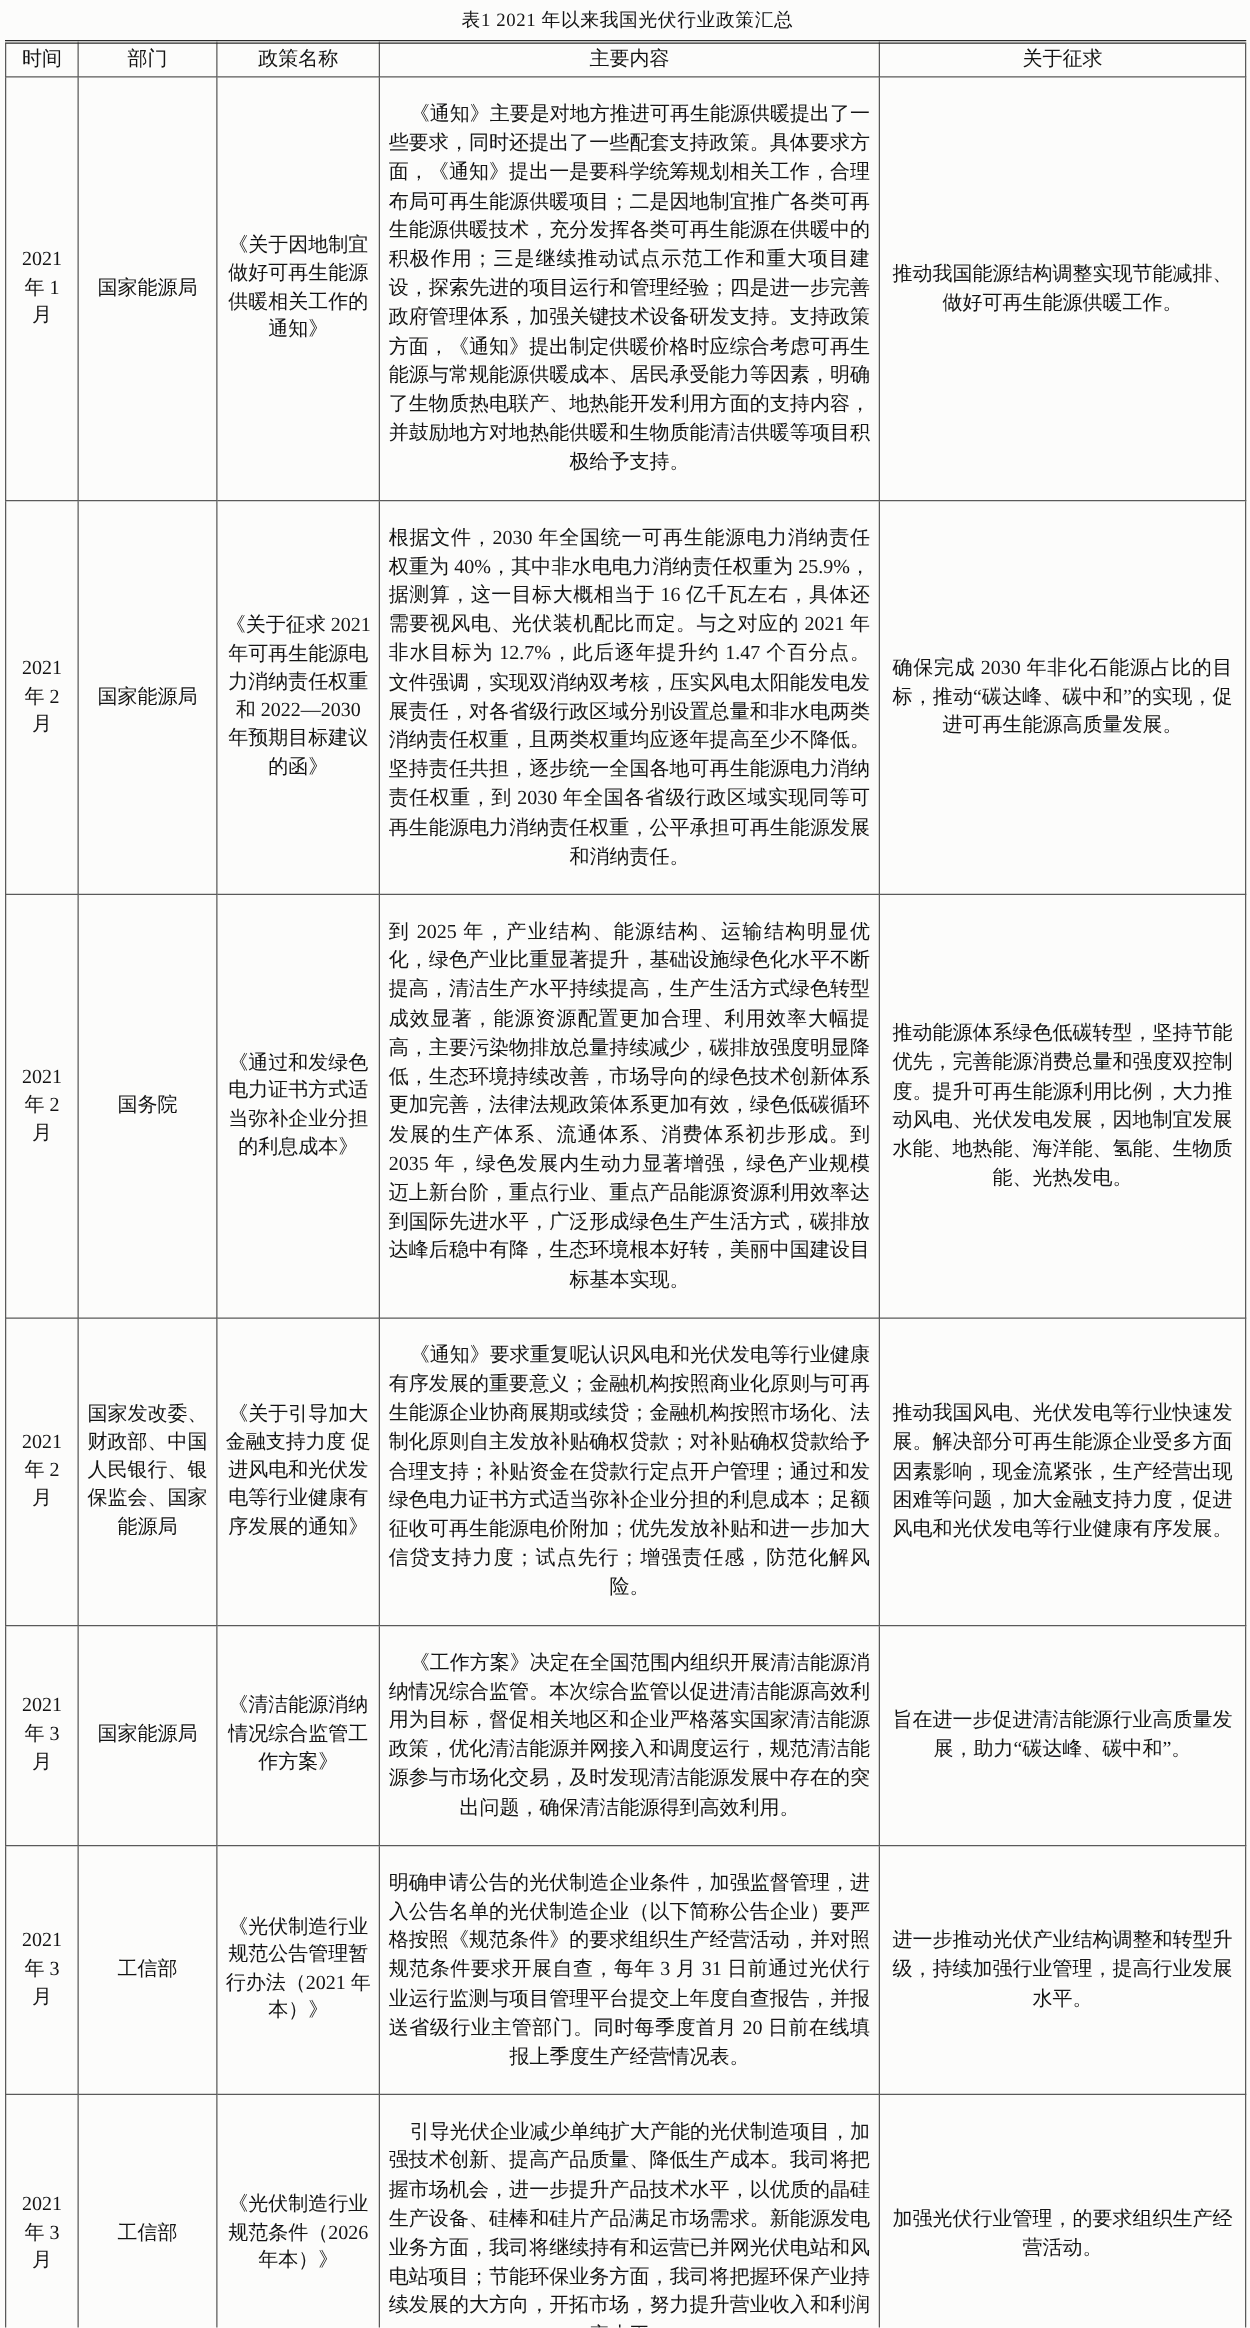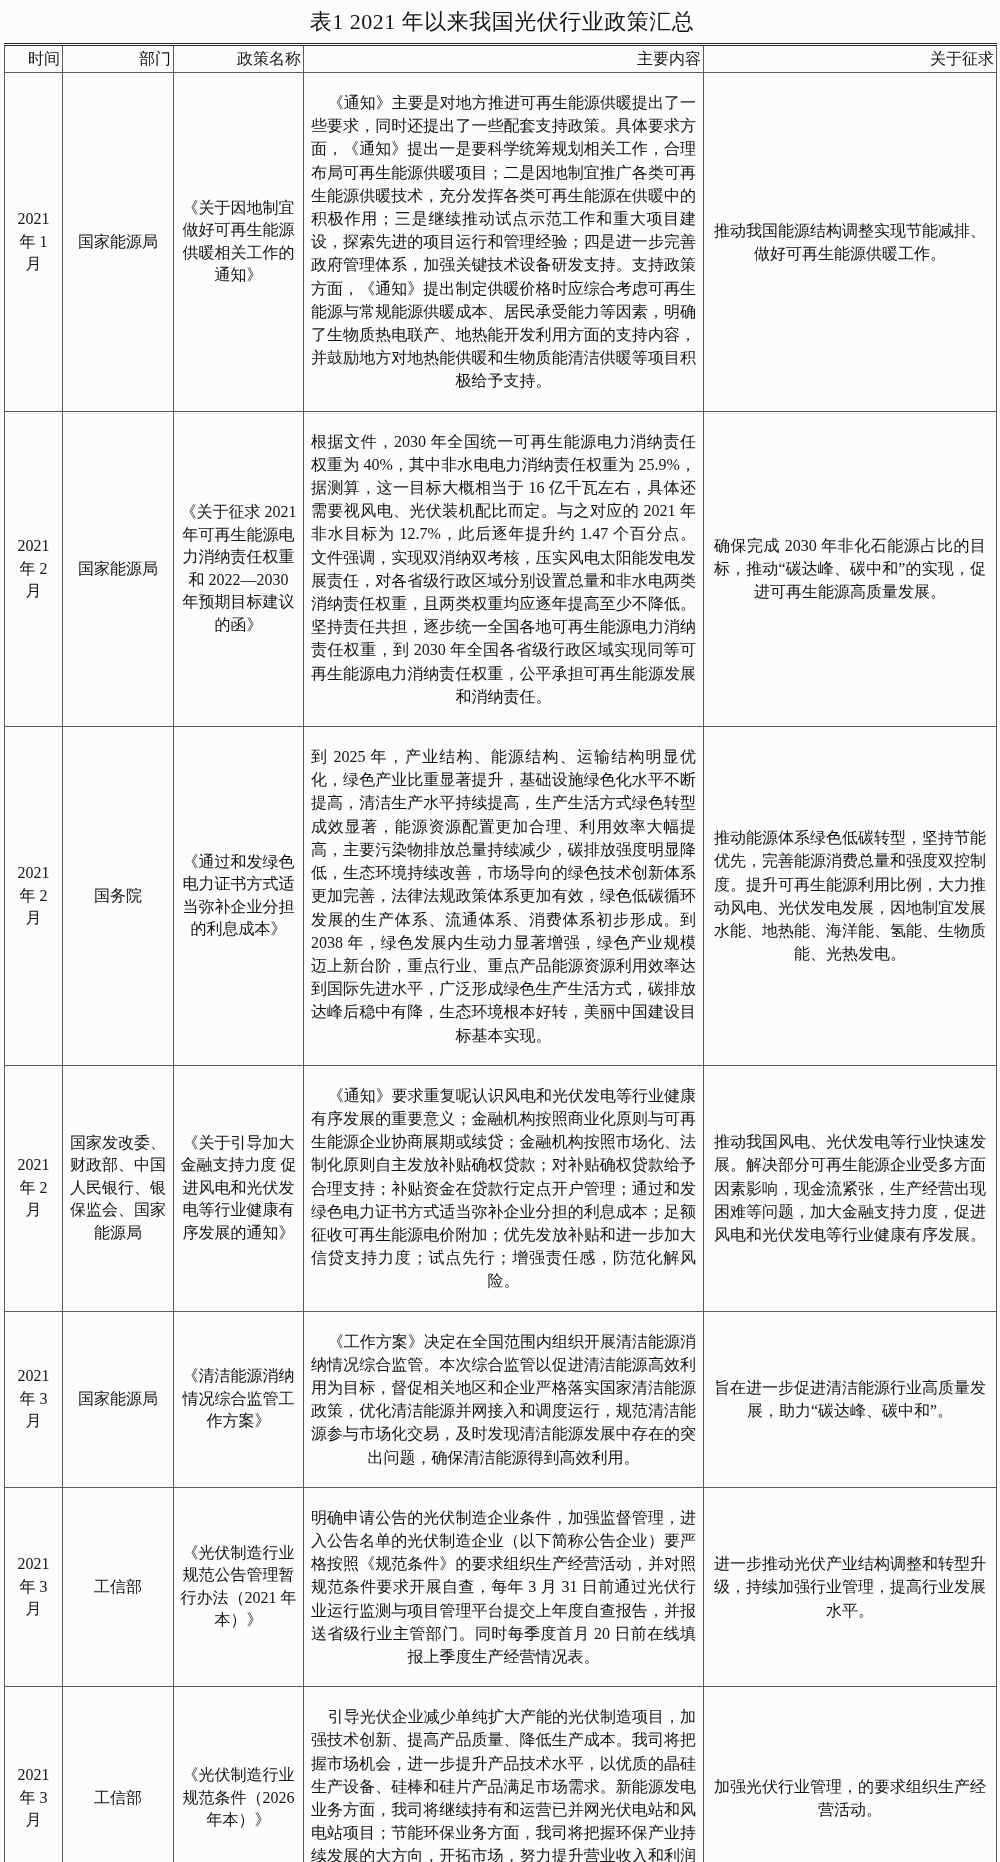--- a/index.html
+++ b/index.html
@@ -2,32 +2,32 @@
 <html lang="zh"><head>
 <meta charset="utf-8">
 <style>
   html,body{margin:0;padding:0;}
   body{
     width:1000px;height:1862px;overflow:hidden;
     background:#fcfcfb;color:#141414;
     font-family:"Liberation Serif","DejaVu Serif",serif;
   }
   .doc-title{
-    text-align:center;font-size:22px;font-weight:400;
+    text-align:center;font-size:15px;font-weight:400;
     letter-spacing:.5px;padding:7px 0 6px 4px;margin:0;
   }
   table.policy{
     border-collapse:collapse;table-layout:fixed;
     margin-left:4px;width:992px;
     border-top:3px double #2a2a2a;
   }
   col.c1{width:58px}col.c2{width:111px}col.c3{width:130px}
   col.c4{width:400px}col.c5{width:293px}
   th,td{border:1px solid #5a5a5a;font-size:16px;font-weight:400;overflow:hidden;}
-  thead th{height:24px;text-align:right;padding:1px 2px;line-height:22px;}
+  thead th{height:24px;text-align:center;padding:1px 2px;line-height:22px;}
   td{vertical-align:middle;}
   .c-time,.c-dept,.c-name{text-align:center;padding:2px 5px;line-height:22.5px;}
   .c-content{text-align:justify;text-align-last:center;padding:18px 7px;line-height:23.2px;}
   .c-orient{text-align:justify;text-align-last:center;padding:14px 10px;line-height:23.2px;}
   .indent{text-indent:1.05em;}
   tr.r1{height:323px}tr.r2{height:297px}tr.r3{height:325px}tr.r4{height:232px}
   tr.r5{height:158px}tr.r6{height:187px}tr.r7{height:210px}tr.r8{height:160px}
 </style>
 </head>
 <body>
@@ -64,21 +64,21 @@
         <td class="c-time">2021 年 2 月</td>
         <td class="c-dept">国家能源局</td>
         <td class="c-name">《关于征求 2021 年可再生能源电力消纳责任权重和 2022—2030 年预期目标建议的函》</td>
         <td class="c-content">根据文件，2030 年全国统一可再生能源电力消纳责任权重为 40%，其中非水电电力消纳责任权重为 25.9%，据测算，这一目标大概相当于 16 亿千瓦左右，具体还需要视风电、光伏装机配比而定。与之对应的 2021 年非水目标为 12.7%，此后逐年提升约 1.47 个百分点。文件强调，实现双消纳双考核，压实风电太阳能发电发展责任，对各省级行政区域分别设置总量和非水电两类消纳责任权重，且两类权重均应逐年提高至少不降低。坚持责任共担，逐步统一全国各地可再生能源电力消纳责任权重，到 2030 年全国各省级行政区域实现同等可再生能源电力消纳责任权重，公平承担可再生能源发展和消纳责任。</td>
         <td class="c-orient">确保完成 2030 年非化石能源占比的目标，推动“碳达峰、碳中和”的实现，促进可再生能源高质量发展。</td>
       </tr>
       <tr class="r3">
         <td class="c-time">2021 年 2 月</td>
         <td class="c-dept">国务院</td>
         <td class="c-name">《通过和发绿色电力证书方式适当弥补企业分担的利息成本》</td>
-        <td class="c-content">到 2025 年，产业结构、能源结构、运输结构明显优化，绿色产业比重显著提升，基础设施绿色化水平不断提高，清洁生产水平持续提高，生产生活方式绿色转型成效显著，能源资源配置更加合理、利用效率大幅提高，主要污染物排放总量持续减少，碳排放强度明显降低，生态环境持续改善，市场导向的绿色技术创新体系更加完善，法律法规政策体系更加有效，绿色低碳循环发展的生产体系、流通体系、消费体系初步形成。到 2038 年，绿色发展内生动力显著增强，绿色产业规模迈上新台阶，重点行业、重点产品能源资源利用效率达到国际先进水平，广泛形成绿色生产生活方式，碳排放达峰后稳中有降，生态环境根本好转，美丽中国建设目标基本实现。</td>
+        <td class="c-content">到 2025 年，产业结构、能源结构、运输结构明显优化，绿色产业比重显著提升，基础设施绿色化水平不断提高，清洁生产水平持续提高，生产生活方式绿色转型成效显著，能源资源配置更加合理、利用效率大幅提高，主要污染物排放总量持续减少，碳排放强度明显降低，生态环境持续改善，市场导向的绿色技术创新体系更加完善，法律法规政策体系更加有效，绿色低碳循环发展的生产体系、流通体系、消费体系初步形成。到 2035 年，绿色发展内生动力显著增强，绿色产业规模迈上新台阶，重点行业、重点产品能源资源利用效率达到国际先进水平，广泛形成绿色生产生活方式，碳排放达峰后稳中有降，生态环境根本好转，美丽中国建设目标基本实现。</td>
         <td class="c-orient">推动能源体系绿色低碳转型，坚持节能优先，完善能源消费总量和强度双控制度。提升可再生能源利用比例，大力推动风电、光伏发电发展，因地制宜发展水能、地热能、海洋能、氢能、生物质能、光热发电。</td>
       </tr>
       <tr class="r4">
         <td class="c-time">2021 年 2 月</td>
         <td class="c-dept">国家发改委、财政部、中国人民银行、银保监会、国家能源局</td>
         <td class="c-name">《关于引导加大金融支持力度 促进风电和光伏发电等行业健康有序发展的通知》</td>
         <td class="c-content indent">《通知》要求重复呢认识风电和光伏发电等行业健康有序发展的重要意义；金融机构按照商业化原则与可再生能源企业协商展期或续贷；金融机构按照市场化、法制化原则自主发放补贴确权贷款；对补贴确权贷款给予合理支持；补贴资金在贷款行定点开户管理；通过和发绿色电力证书方式适当弥补企业分担的利息成本；足额征收可再生能源电价附加；优先发放补贴和进一步加大信贷支持力度；试点先行；增强责任感，防范化解风险。</td>
         <td class="c-orient">推动我国风电、光伏发电等行业快速发展。解决部分可再生能源企业受多方面因素影响，现金流紧张，生产经营出现困难等问题，加大金融支持力度，促进风电和光伏发电等行业健康有序发展。</td>
       </tr>
       <tr class="r5">

